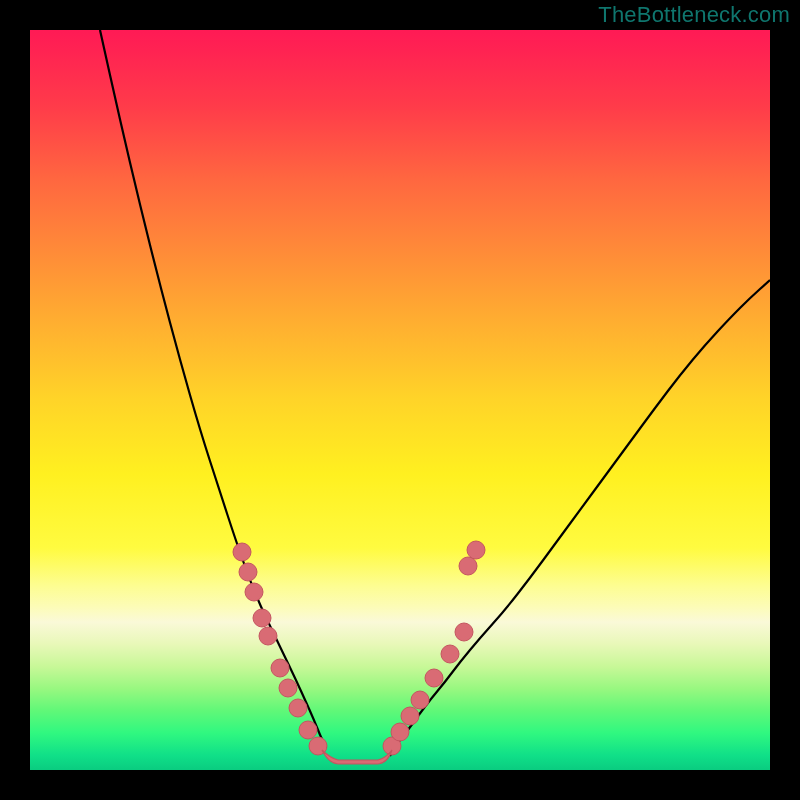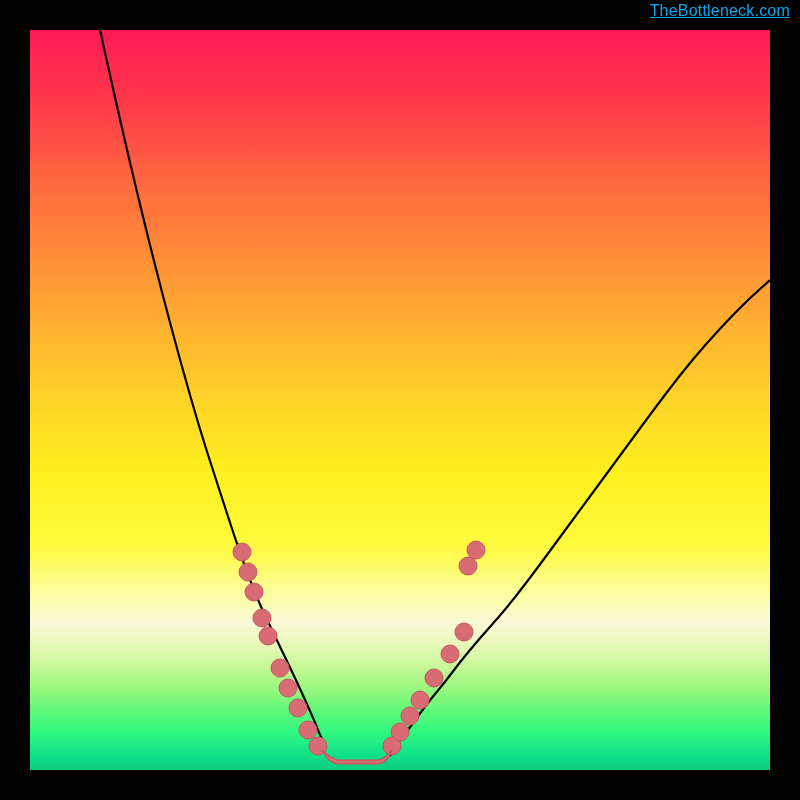--- a/index.html
+++ b/index.html
@@ -35,25 +35,24 @@
       #30f880 95%,
       #10e088 98%,
       #0acc80 100%
     );
   }
   .watermark {
     position: absolute;
     top: 2px;
     right: 10px;
     font-family: Arial, Helvetica, sans-serif;
-    font-size: 16px;
-    color: #0ea5e9;
+    font-size: 22px;
+    color: #0f766e;
     font-weight: 500;
     letter-spacing: 0.2px;
-    text-decoration: underline;
   }
   svg.overlay {
     position: absolute;
     left: 0;
     top: 0;
     width: 740px;
     height: 740px;
   }
   .curve {
     fill: none;

